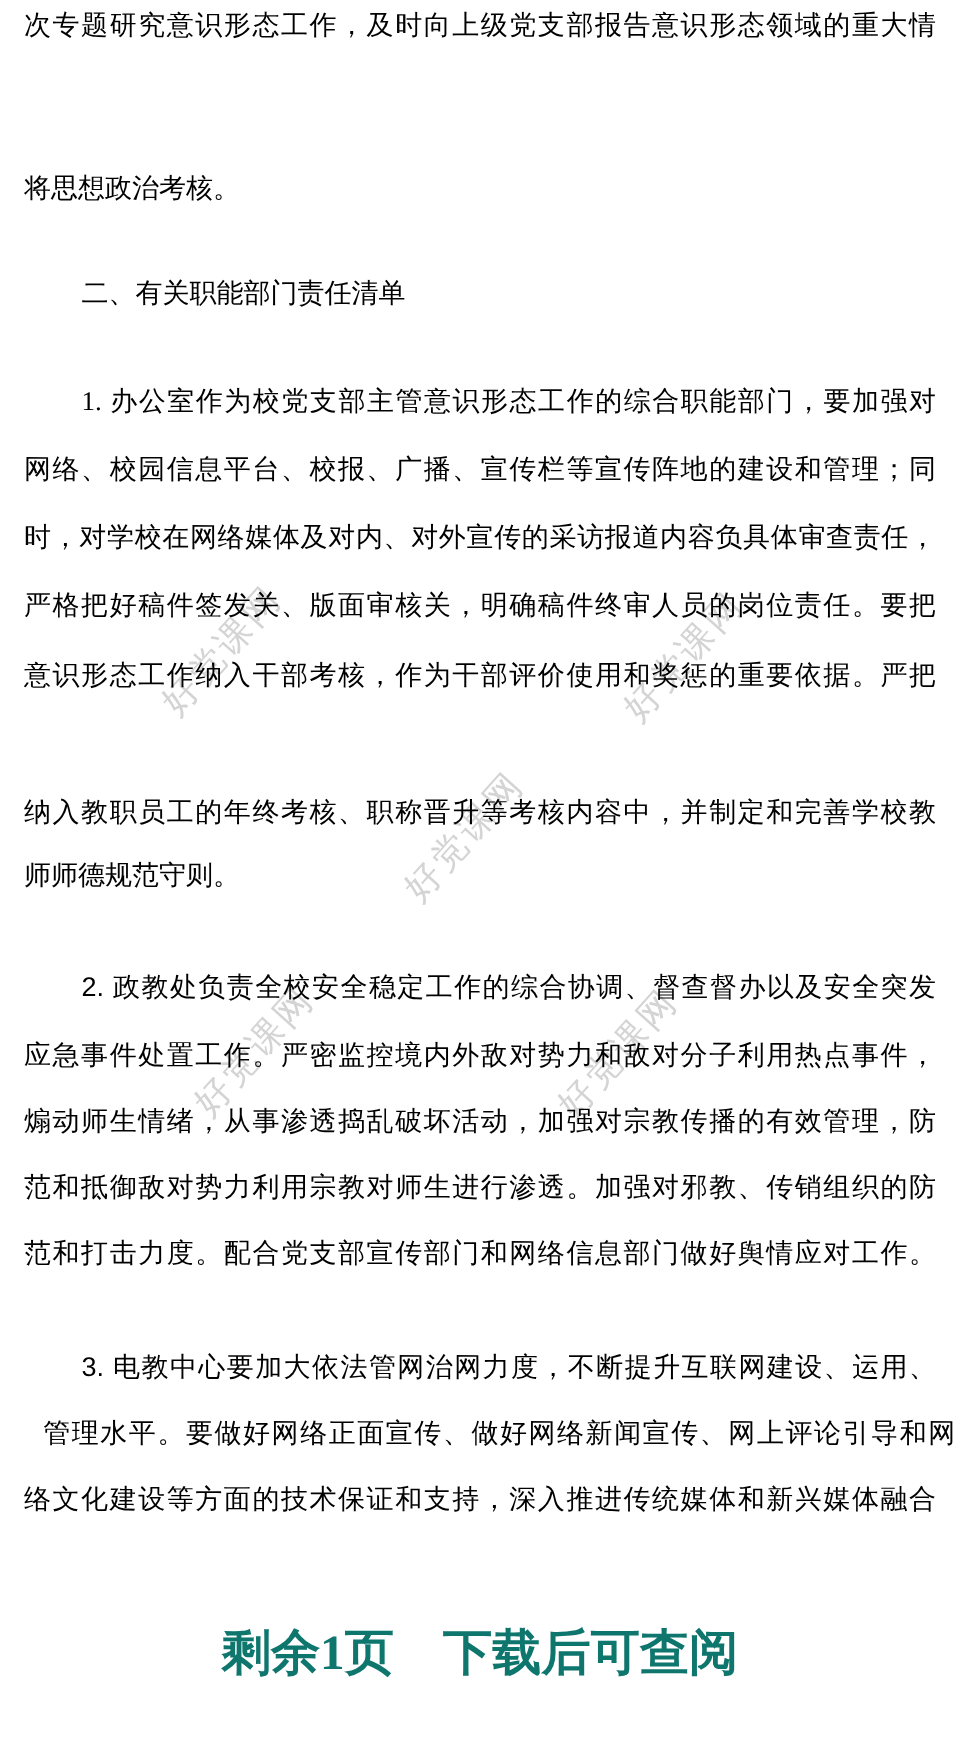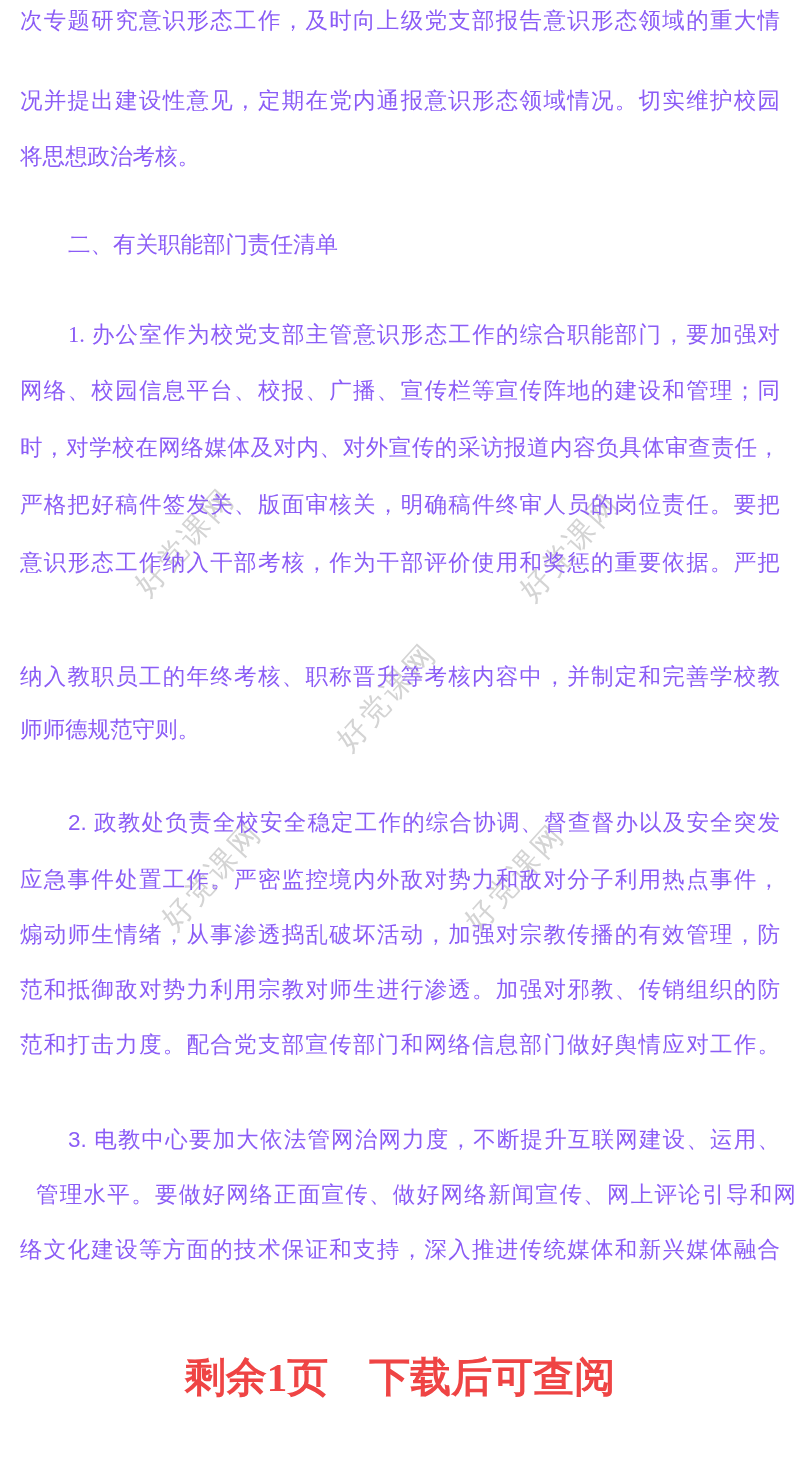--- a/index.html
+++ b/index.html
@@ -13,21 +13,21 @@
     font-family: "Liberation Sans", sans-serif;
   }
   .doc-body { position: absolute; inset: 0; }
   .tline {
     position: absolute;
     left: 20px;
     width: 760px;
     height: 34px;
     font-size: 22.5px;
     line-height: 30px;
-    color: #8b5cf6;
+    color: #000000;
     overflow: hidden;
     text-align: left;
   }
   .tline.just {
     text-align: justify;
     text-align-last: justify;
     text-justify: inter-character;
   }
   .tline.ind { text-indent: 48px; }
   .wm-layer { position: absolute; inset: 0; pointer-events: none; }
@@ -61,35 +61,34 @@
 <div class="wm-layer">
     <div class="wm" style="left: 185px; top: 542px; color: rgb(212, 212, 212);">好党课网</div>
     <div class="wm" style="left: 570px; top: 547px; color: rgb(212, 212, 212);">好党课网</div>
     <div class="wm" style="left: 387px; top: 697px; color: rgb(212, 212, 212);">好党课网</div>
     <div class="wm" style="left: 212px; top: 876px; color: rgb(212, 212, 212);">好党课网</div>
     <div class="wm" style="left: 515px; top: 878px; color: rgb(212, 212, 212);">好党课网</div>
   </div>
 
 <div class="doc-body">
     <div class="tline just" style="top: 6px;">次专题研究意识形态工作，及时向上级党支部报告意识形态领域的重大情</div>
-    <div class="tline just" style="top: 86px;">况并提出建设性意见，定期在党内通报意识形态领域情况。切实维护校园</div>
     <div class="tline" style="top: 142px;">将思想政治考核。</div>
     <div class="tline ind" style="top: 230px;">二、有关职能部门责任清单</div>
     <div class="tline just ind" style="top: 320px; font-family: Liberation Serif, serif;">1. 办公室作为校党支部主管意识形态工作的综合职能部门，要加强对</div>
     <div class="tline just" style="top: 433px;">时，对学校在网络媒体及对内、对外宣传的采访报道内容负具体审查责任，</div>
     <div class="tline just" style="top: 376px;">网络、校园信息平台、校报、广播、宣传栏等宣传阵地的建设和管理；同</div>
     <div class="tline just" style="top: 490px;">严格把好稿件签发关、版面审核关，明确稿件终审人员的岗位责任。要把</div>
     <div class="tline just" style="top: 548px;">意识形态工作纳入干部考核，作为干部评价使用和奖惩的重要依据。严把</div>
     <div class="tline just" style="top: 662px;">纳入教职员工的年终考核、职称晋升等考核内容中，并制定和完善学校教</div>
     <div class="tline" style="top: 715px;">师师德规范守则。</div>
     <div class="tline just ind" style="top: 808px;">2. 政教处负责全校安全稳定工作的综合协调、督查督办以及安全突发</div>
     <div class="tline just" style="top: 865px;">应急事件处置工作。严密监控境内外敌对势力和敌对分子利用热点事件，</div>
     <div class="tline just" style="top: 920px;">煽动师生情绪，从事渗透捣乱破坏活动，加强对宗教传播的有效管理，防</div>
     <div class="tline just" style="top: 975px;">范和抵御敌对势力利用宗教对师生进行渗透。加强对邪教、传销组织的防</div>
     <div class="tline just" style="top: 1030px;">范和打击力度。配合党支部宣传部门和网络信息部门做好舆情应对工作。</div>
     <div class="tline just ind" style="top: 1125px;">3. 电教中心要加大依法管网治网力度，不断提升互联网建设、运用、</div>
     <div class="tline just" style="top: 1180px; margin-left: 16px;">管理水平。要做好网络正面宣传、做好网络新闻宣传、网上评论引导和网</div>
     <div class="tline just" style="top: 1235px;">络文化建设等方面的技术保证和支持，深入推进传统媒体和新兴媒体融合</div>
   </div>
 
-<div class="footer" style="color: #ef4444;">
+<div class="footer" style="color: #0f766e;">
   <span>剩余1页</span><span class="gap"></span><span>下载后可查阅</span>
 </div>
 
 </body></html>

